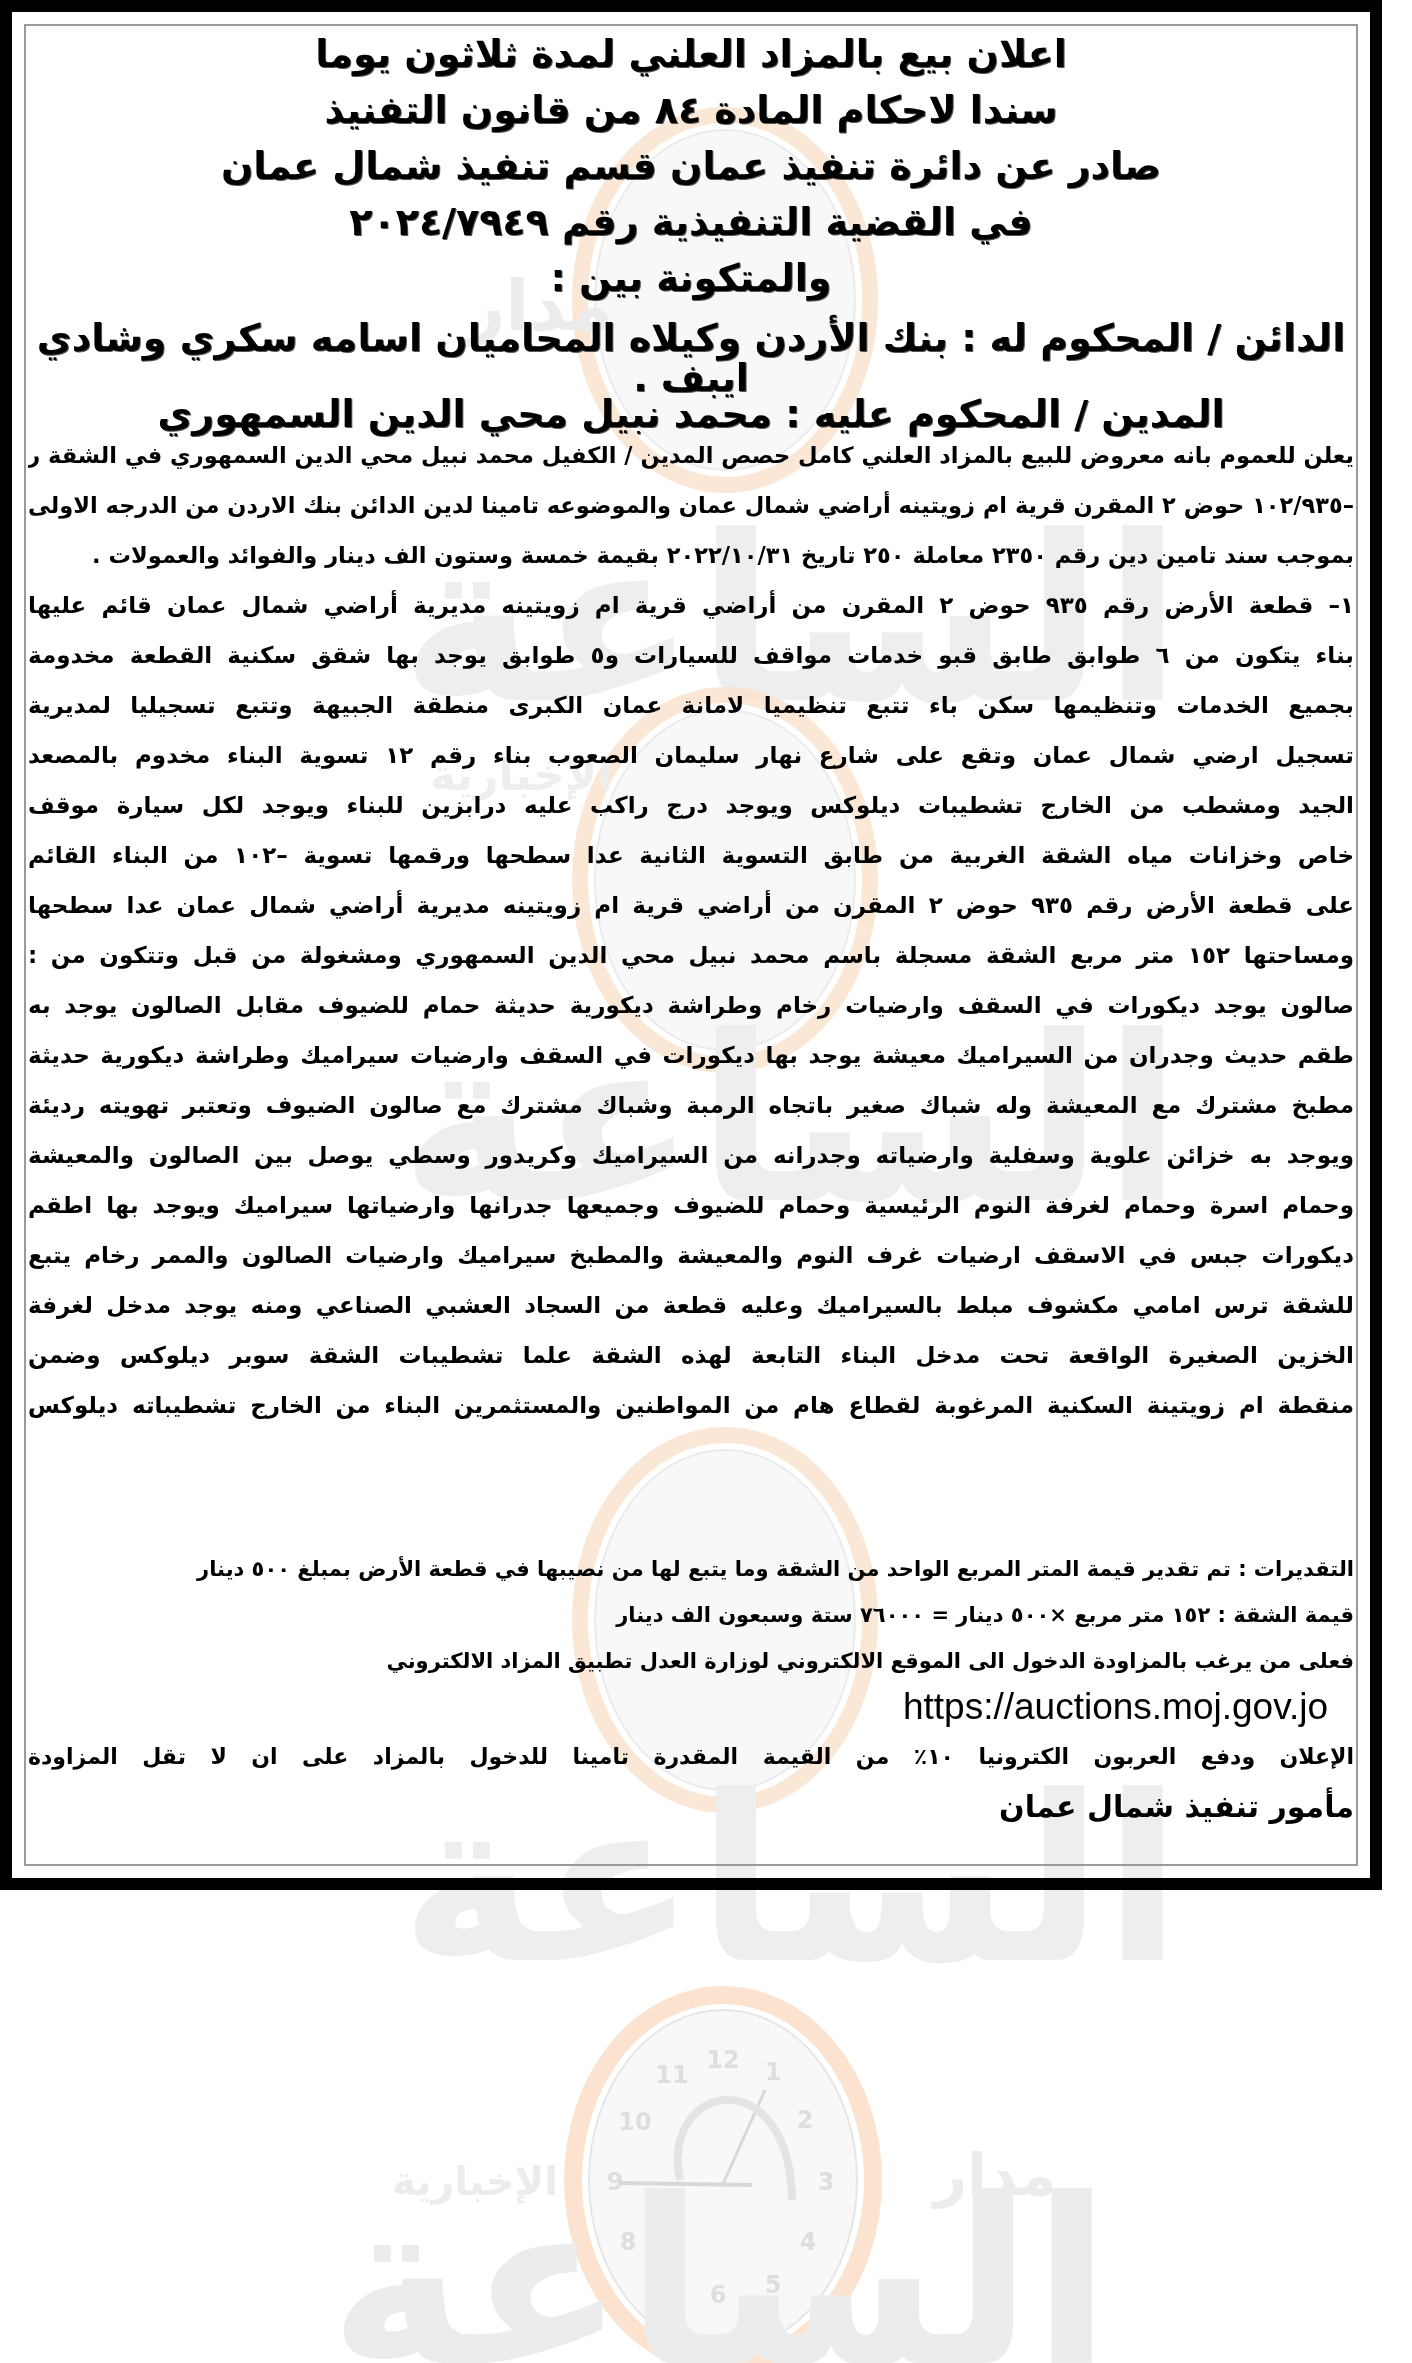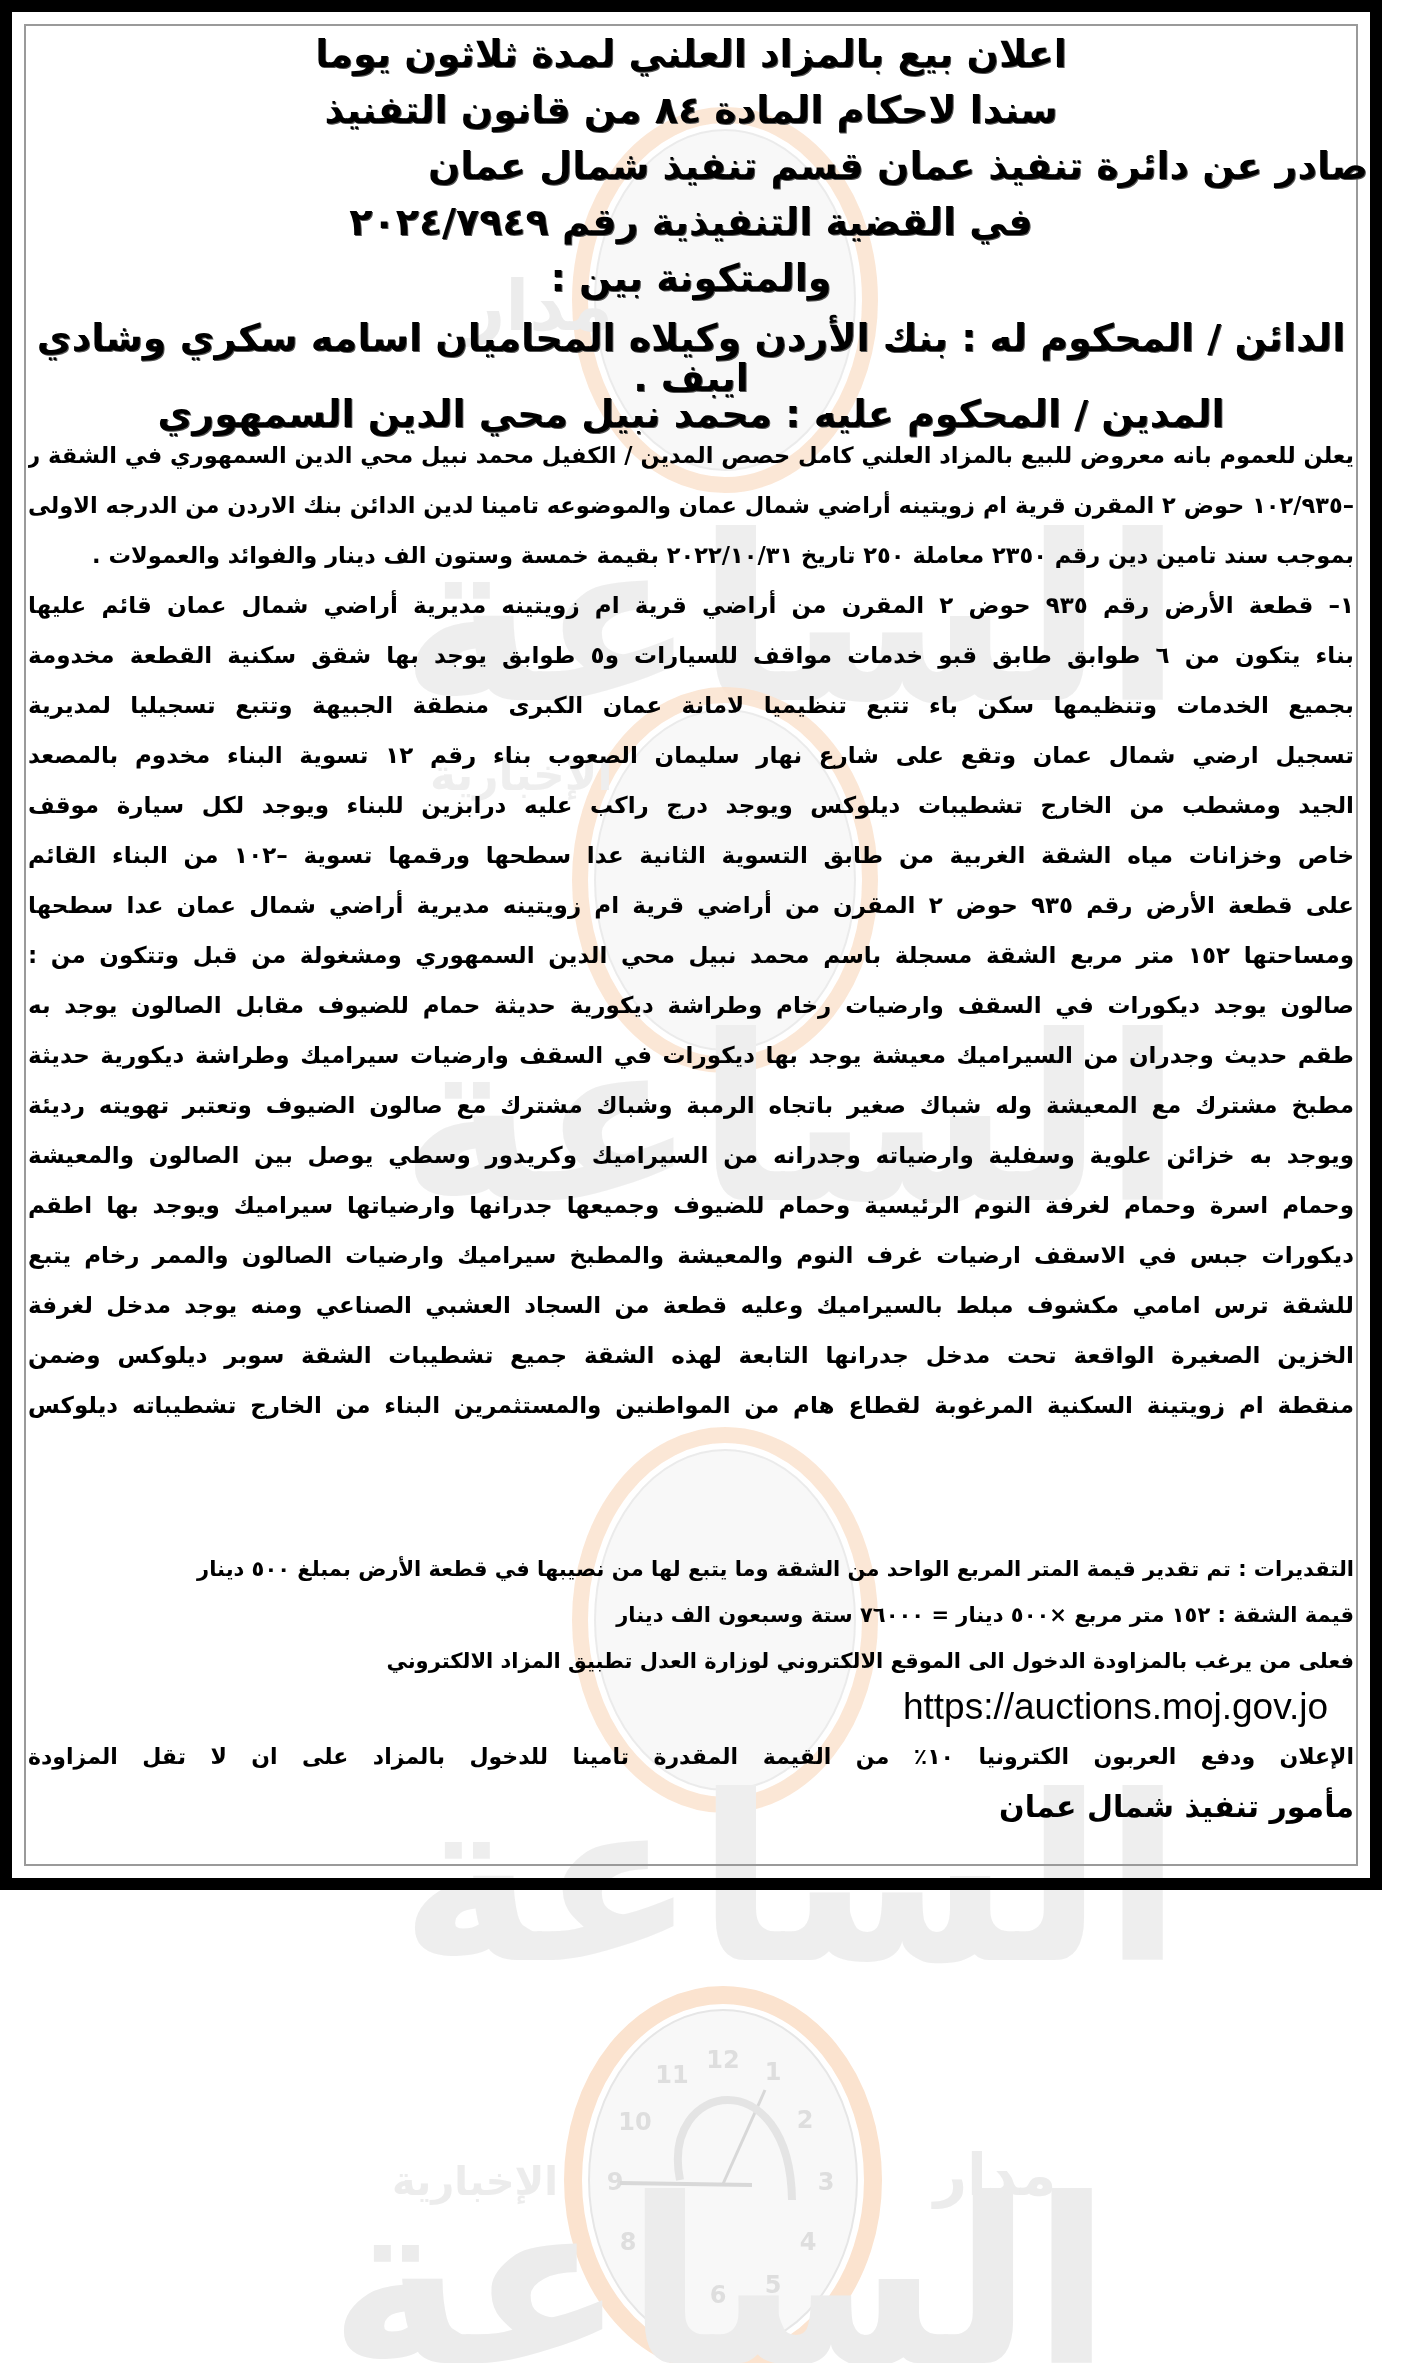--- a/index.html
+++ b/index.html
@@ -77,21 +77,21 @@
   </g>
 </svg>
 
 <div class="frame">
   <div class="frame-inner"></div>
 </div>
 
 <div class="content">
   <h1 class="heading h1" style="top:20px;">اعلان بيع بالمزاد العلني لمدة ثلاثون يوما</h1>
   <h2 class="heading h1" style="top:76px;">سندا لاحكام المادة ٨٤ من قانون التفنيذ</h2>
-  <h2 class="heading h1" style="top:132px;text-align:right;">صادر عن دائرة تنفيذ عمان قسم تنفيذ شمال عمان</h2>
+  <h2 class="heading h1" style="top:132px;">صادر عن دائرة تنفيذ عمان قسم تنفيذ شمال عمان</h2>
   <h2 class="heading h1" style="top:188px;">في القضية التنفيذية رقم ٢٠٢٤/٧٩٤٩</h2>
   <h2 class="heading h1" style="top:244px;">والمتكونة بين :</h2>
   <h2 class="heading h1" style="top:304px;">الدائن / المحكوم له : بنك الأردن وكيلاه المحاميان اسامه سكري وشادي ايبف .</h2>
   <h2 class="heading h1" style="top:380px;">المدين / المحكوم عليه :  محمد نبيل محي الدين السمهوري</h2>
 
   <div class="body-text" style="top:416px;">
     <span class="line">يعلن للعموم بانه معروض للبيع بالمزاد العلني كامل حصص المدين / الكفيل محمد نبيل محي الدين السمهوري في الشقة رقم</span>
     <span class="line">–١٠٢/٩٣٥ حوض ٢ المقرن قرية ام زويتينه أراضي شمال عمان والموضوعه تامينا لدين الدائن بنك الاردن من الدرجه الاولى</span>
     <span class="line last">بموجب سند تامين دين رقم ٢٣٥٠ معاملة ٢٥٠ تاريخ ٢٠٢٢/١٠/٣١ بقيمة خمسة وستون الف دينار والفوائد والعمولات .</span>
   </div>
@@ -105,21 +105,21 @@
     <span class="line">خاص وخزانات مياه الشقة الغربية من طابق التسوية الثانية عدا سطحها ورقمها تسوية –١٠٢ من البناء القائم</span>
     <span class="line">على قطعة الأرض رقم ٩٣٥ حوض ٢ المقرن من أراضي قرية ام زويتينه مديرية أراضي شمال عمان عدا سطحها</span>
     <span class="line">ومساحتها ١٥٢ متر مربع  الشقة مسجلة باسم محمد نبيل محي الدين السمهوري ومشغولة من قبل وتتكون من :</span>
     <span class="line">صالون يوجد ديكورات في السقف وارضيات رخام وطراشة ديكورية حديثة حمام للضيوف مقابل الصالون يوجد به</span>
     <span class="line">طقم حديث وجدران من السيراميك معيشة يوجد بها ديكورات في السقف وارضيات سيراميك وطراشة ديكورية حديثة</span>
     <span class="line">مطبخ مشترك مع المعيشة وله شباك صغير باتجاه الرمبة وشباك مشترك مع صالون الضيوف وتعتبر تهويته رديئة</span>
     <span class="line">ويوجد به خزائن علوية وسفلية وارضياته وجدرانه من السيراميك وكريدور وسطي يوصل بين الصالون والمعيشة</span>
     <span class="line">وحمام اسرة وحمام لغرفة النوم الرئيسية وحمام للضيوف وجميعها جدرانها وارضياتها سيراميك ويوجد بها اطقم</span>
     <span class="line">ديكورات جبس في الاسقف ارضيات غرف النوم والمعيشة والمطبخ سيراميك وارضيات الصالون والممر رخام يتبع</span>
     <span class="line">للشقة ترس امامي مكشوف مبلط بالسيراميك وعليه قطعة من السجاد العشبي الصناعي ومنه يوجد مدخل لغرفة</span>
-    <span class="line">الخزين الصغيرة الواقعة تحت مدخل جدرانها التابعة لهذه الشقة جميع تشطيبات الشقة سوبر ديلوكس وضمن</span>
+    <span class="line">الخزين الصغيرة الواقعة تحت مدخل البناء التابعة لهذه الشقة علما تشطيبات الشقة سوبر ديلوكس وضمن</span>
     <span class="line">منقطة ام زويتينة السكنية المرغوبة لقطاع هام من المواطنين والمستثمرين البناء من الخارج تشطيباته ديلوكس</span>
   </div>
 
   <div class="body-text" style="top:1532px; font-size:21px; line-height:46px;">
     <span class="line last" style="height:46px;">التقديرات : تم تقدير قيمة المتر المربع الواحد من الشقة وما يتبع لها من نصيبها في قطعة الأرض بمبلغ ٥٠٠ دينار</span>
     <span class="line last" style="height:46px;">قيمة الشقة : ١٥٢ متر مربع ×٥٠٠ دينار = ٧٦٠٠٠ ستة وسبعون الف دينار</span>
     <span class="line last" style="height:46px;">فعلى من يرغب بالمزاودة الدخول الى الموقع الالكتروني لوزارة العدل تطبيق المزاد الالكتروني</span>
   </div>
 
   <div class="body-text" style="top:1668px; font-size:22px;">

